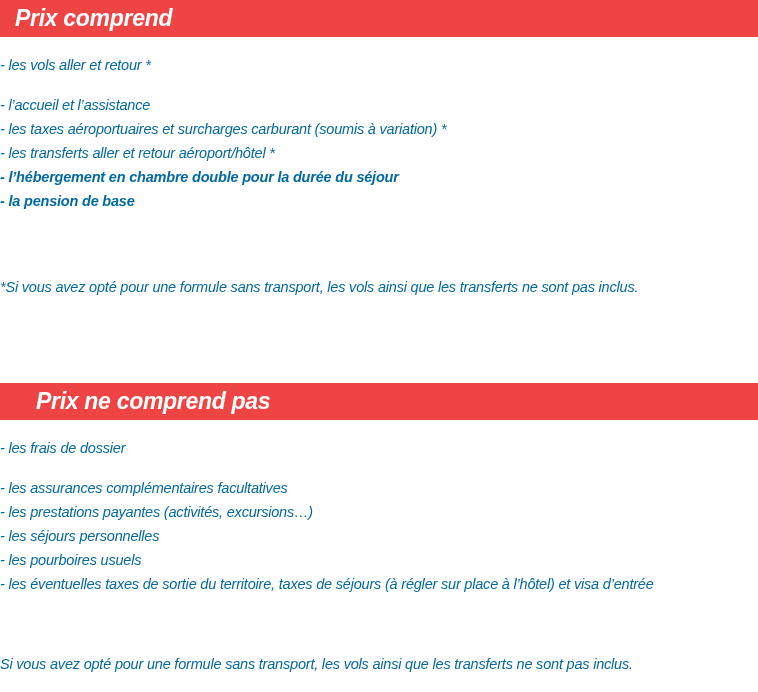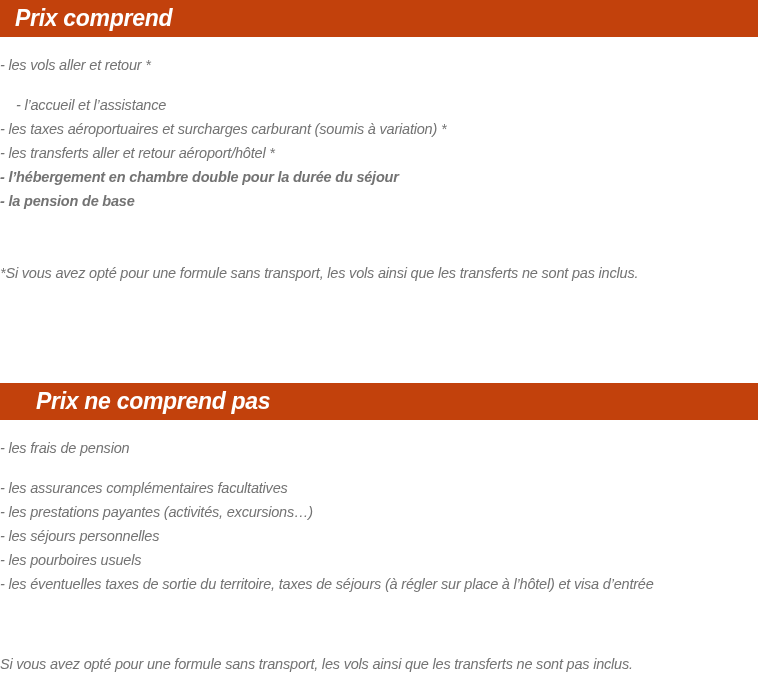--- a/index.html
+++ b/index.html
@@ -1,42 +1,42 @@
 <!DOCTYPE html>
 <html><head>
 <meta charset="utf-8">
 <style>
   html, body { margin: 0; padding: 0; background: #ffffff; }
   body { width: 758px; height: 692px; position: relative; overflow: hidden;
          font-family: "Liberation Sans", "DejaVu Sans", sans-serif; }
   .section-header {
     position: absolute; left: 0; width: 758px; height: 37px;
-    background: #c2410c; color: #ffffff;
+    background: #ef4444; color: #ffffff;
     font-style: italic; font-weight: bold; font-size: 23px;
     line-height: 37px; padding-left: 15px; box-sizing: border-box;
     letter-spacing: -0.3px;
   }
   .line {
     position: absolute; left: 0; margin: 0;
-    font-style: italic; font-size: 14.5px; color: #737373;
+    font-style: italic; font-size: 14.5px; color: #0369a1;
     line-height: 20px; white-space: nowrap; letter-spacing: -0.2px;
   }
 </style>
 </head>
 <body>
 
 <div class="section-header" style="top:0;">Prix comprend</div>
 <p class="line" style="top:55px;">- les vols aller et retour *</p>
-<p class="line" style="top:95px;padding-left:16px;">- l’accueil et l’assistance</p>
+<p class="line" style="top:95px;">- l’accueil et l’assistance</p>
 <p class="line" style="top:119px;">- les taxes aéroportuaires et surcharges carburant (soumis à variation) *</p>
 <p class="line" style="top:143px;font-style:italic;">- les transferts aller et retour aéroport/hôtel *</p>
 <p class="line" style="top:167px;font-weight:bold;">- l’hébergement en chambre double pour la durée du séjour</p>
 <p class="line" style="top:191px;font-weight:bold;">- la pension de base</p>
-<p class="line" style="top:263px;font-style:italic;">*Si vous avez opté pour une formule sans transport, les vols ainsi que les transferts ne sont pas inclus.</p>
+<p class="line" style="top:277px;font-style:italic;">*Si vous avez opté pour une formule sans transport, les vols ainsi que les transferts ne sont pas inclus.</p>
 
 <div class="section-header" style="top:383px;padding-left:36px;">Prix ne comprend pas</div>
-<p class="line" style="top:438px;">- les frais de pension</p>
+<p class="line" style="top:438px;">- les frais de dossier</p>
 <p class="line" style="top:478px;">- les assurances complémentaires facultatives</p>
 <p class="line" style="top:502px;">- les prestations payantes (activités, excursions…)</p>
 <p class="line" style="top:526px;">- les séjours personnelles</p>
 <p class="line" style="top:550px;">- les pourboires usuels</p>
 <p class="line" style="top:574px;">- les éventuelles taxes de sortie du territoire, taxes de séjours (à régler sur place à l’hôtel) et visa d’entrée</p>
 <p class="line" style="top:654px;">Si vous avez opté pour une formule sans transport, les vols ainsi que les transferts ne sont pas inclus.</p>
 
 </body></html>

